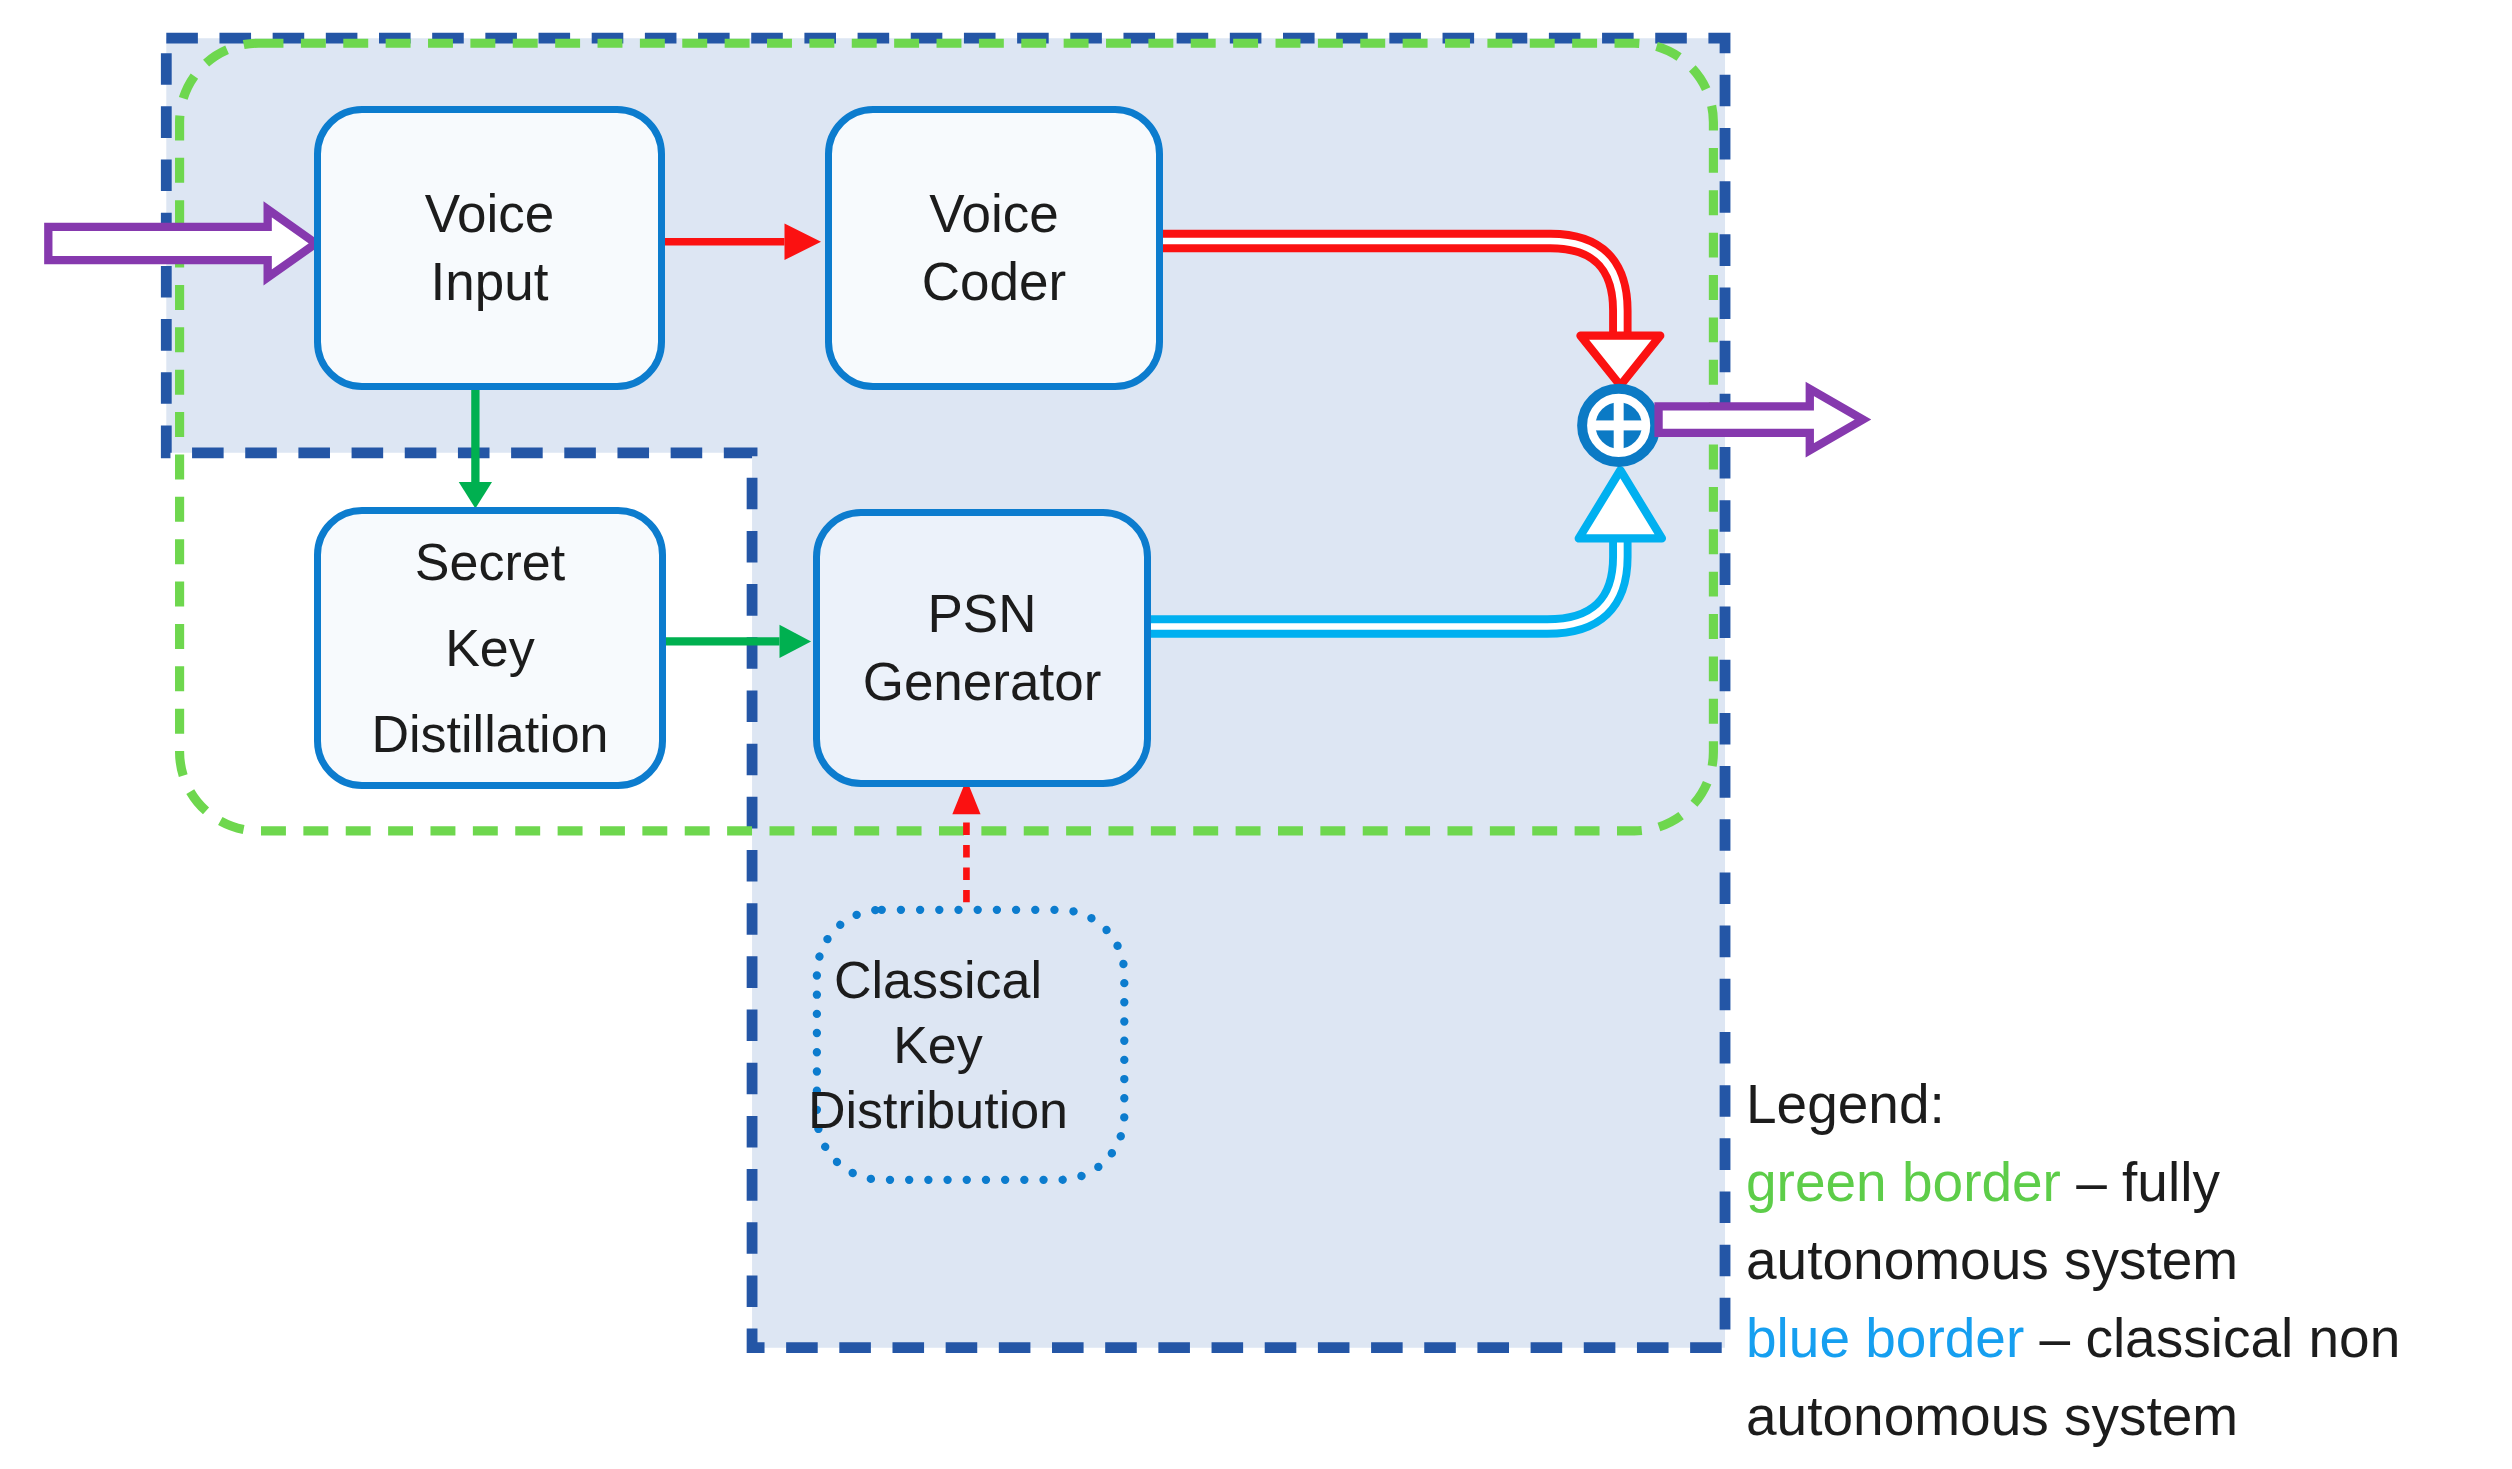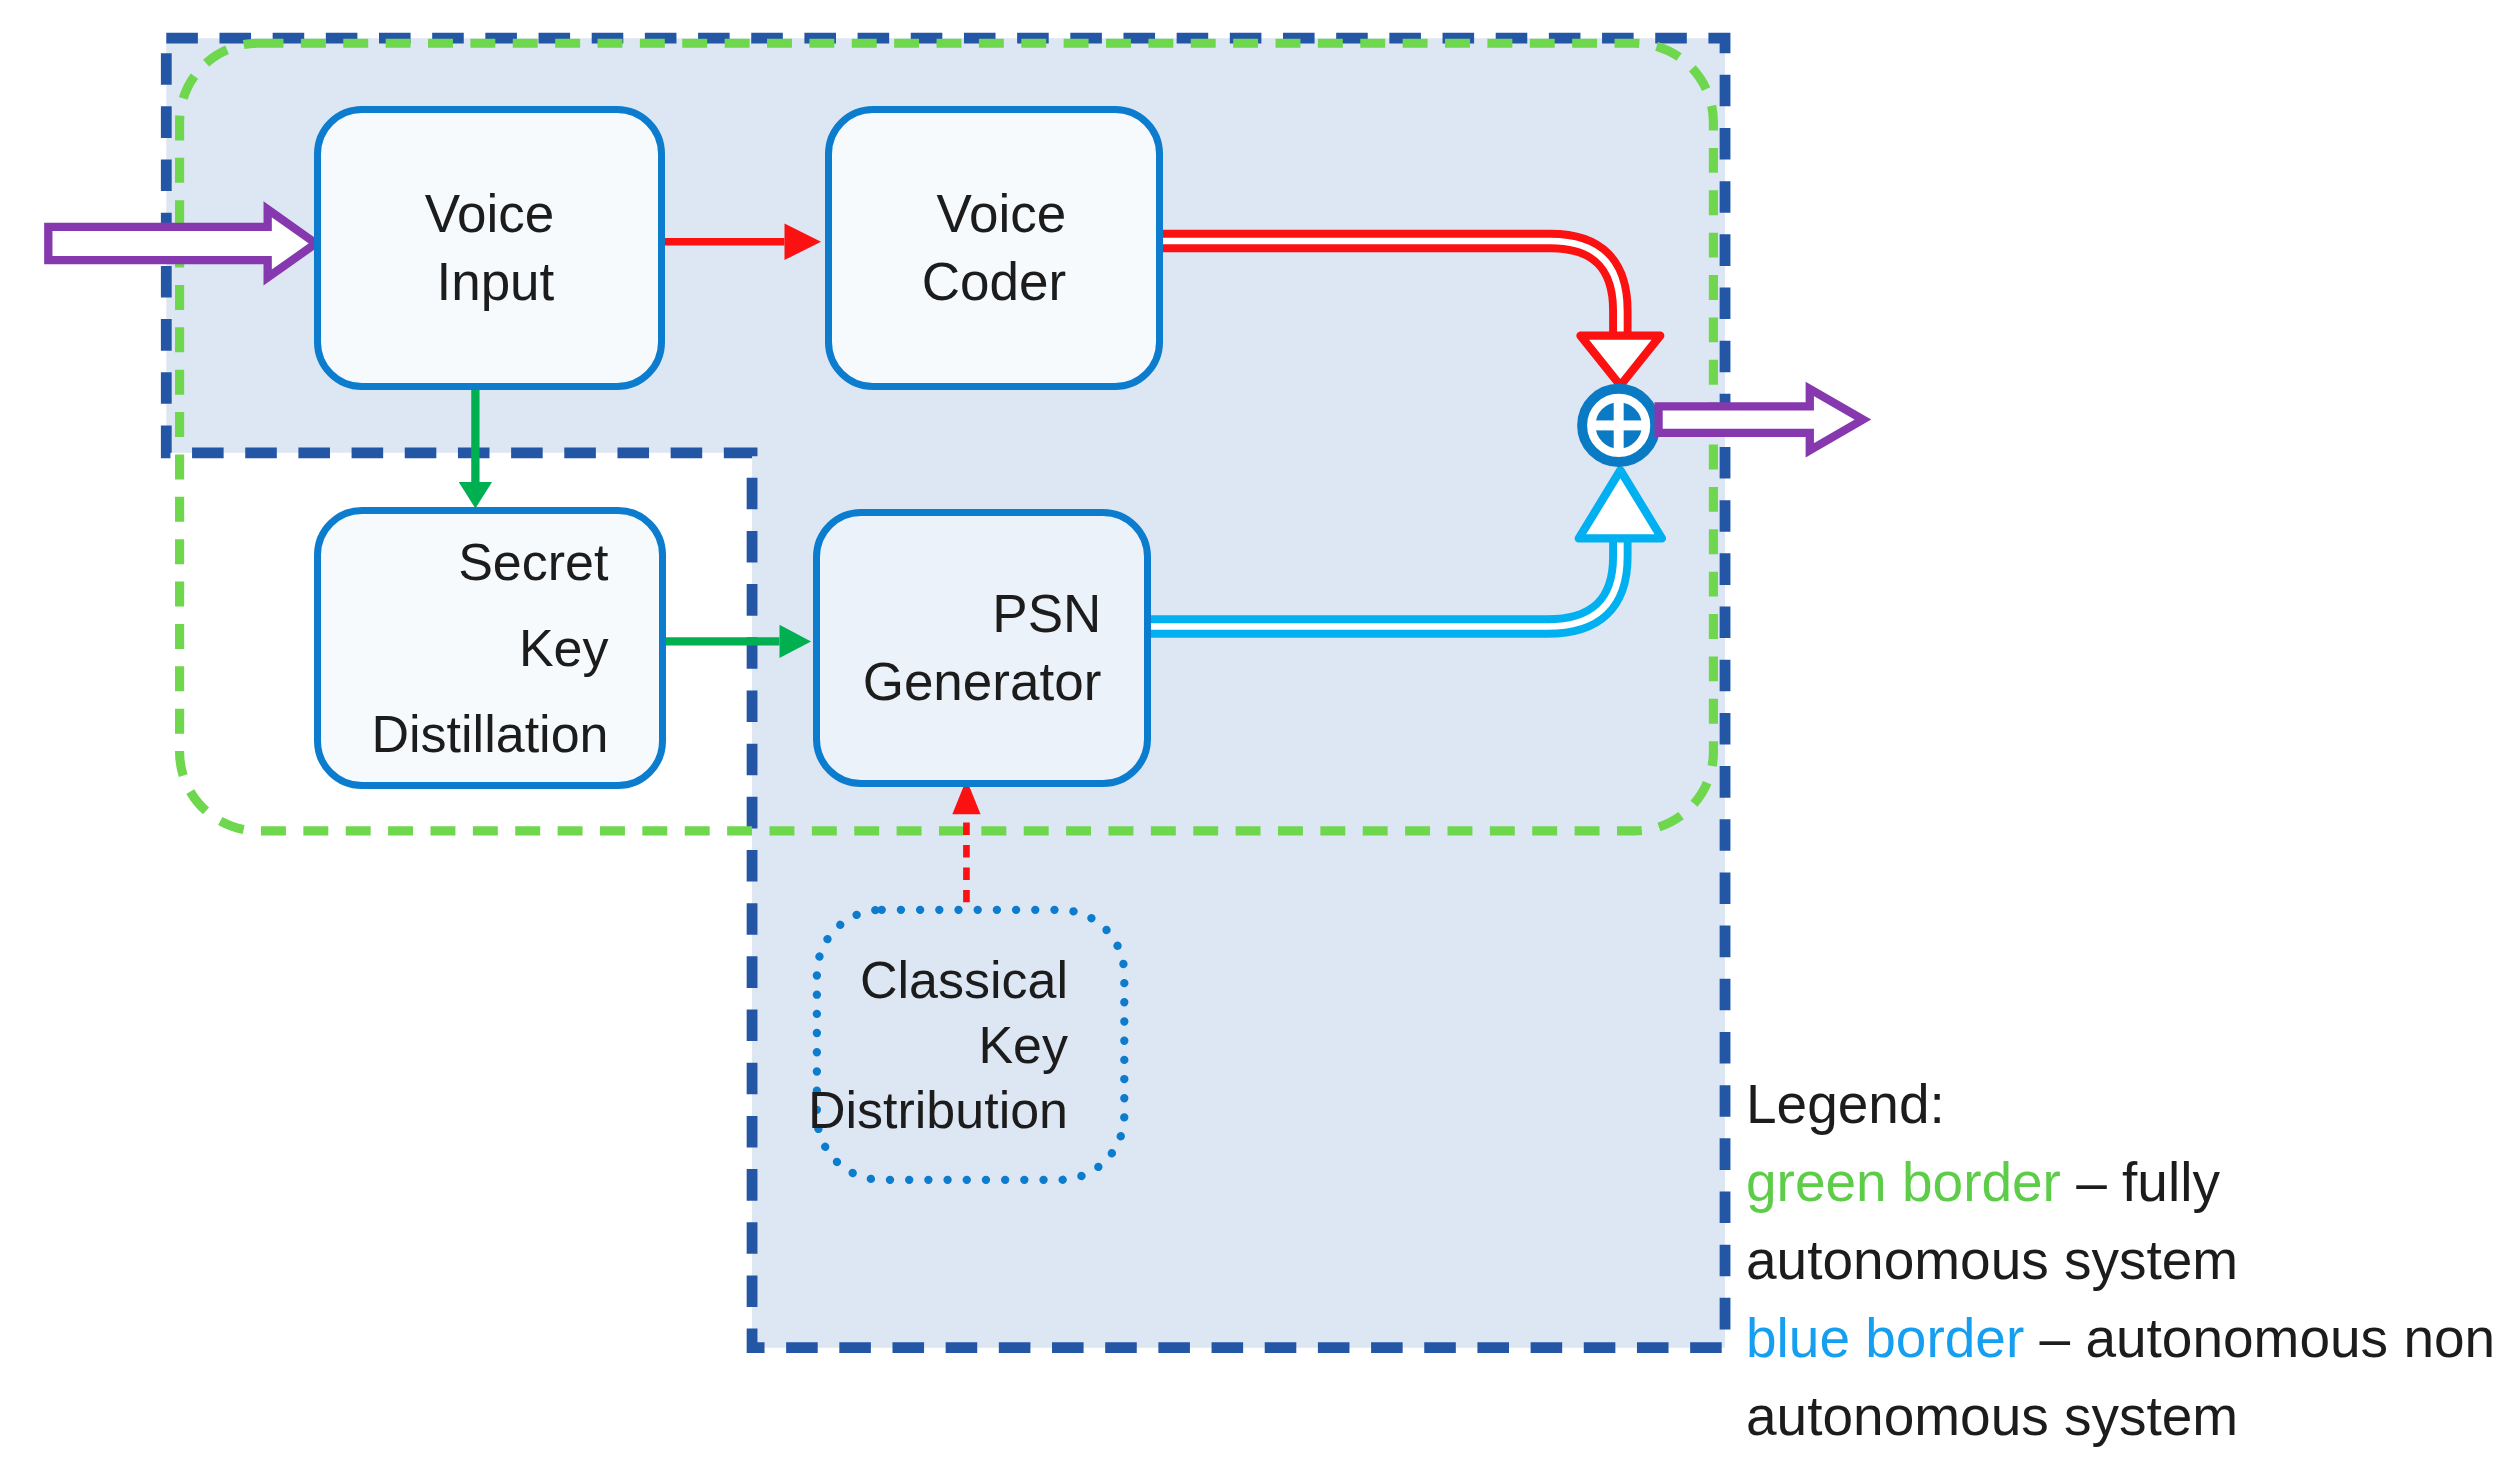--- a/index.html
+++ b/index.html
@@ -28,21 +28,21 @@
   .green-line{stroke:var(--arrow_green);stroke-width:10;fill:none;}
   .green-fill{fill:var(--arrow_green);}
   .red-dash-line{stroke:var(--arrow_red);stroke-width:8;fill:none;stroke-dasharray:15 12;}
   .purple-arrow{fill:#ffffff;stroke:var(--arrow_purple);stroke-width:10;stroke-linejoin:miter;}
   .xor-ring{fill:#ffffff;stroke:var(--xor_blue);stroke-width:12;}
   .xor-disc{fill:var(--xor_blue);}
   .xor-bar{fill:#ffffff;}
 
   .node{position:absolute;border:7.5px solid var(--node_border);border-radius:48px;
         background:var(--node_fill);display:flex;align-items:center;justify-content:center;
-        text-align:right;white-space:pre-line;font-size:53px;line-height:68px;color:var(--text);}
+        text-align:center;white-space:pre-line;font-size:53px;line-height:68px;color:var(--text);}
   .node.sk{font-size:52px;line-height:86px;}
   .node.psn{background:var(--psn_fill);}
   .node.ckd{border:none;background:transparent;font-size:52px;line-height:65px;border-radius:58px;}
 
   .float-label{position:absolute;font-size:55px;color:var(--text);white-space:nowrap;}
   .legend{position:absolute;left:1746px;top:1065px;font-size:55px;line-height:78px;color:var(--text);}
   .legend .line{white-space:nowrap;}
   .legend .green-term{color:var(--legend_green);}
   .legend .blue-term{color:var(--legend_blue);}
 </style>
@@ -115,21 +115,21 @@
     <div class="line">
       <span>Legend:</span>
     </div>
     <div class="line">
       <span class="green-term">green border</span><span> – fully</span>
     </div>
     <div class="line">
       <span>autonomous system</span>
     </div>
     <div class="line">
-      <span class="blue-term">blue border</span><span> – autonomous non</span>
+      <span class="blue-term">blue border</span><span> – classical non</span>
     </div>
     <div class="line">
       <span>autonomous system</span>
     </div>
   </div>
 
 </div>
 
 
 </body></html>

